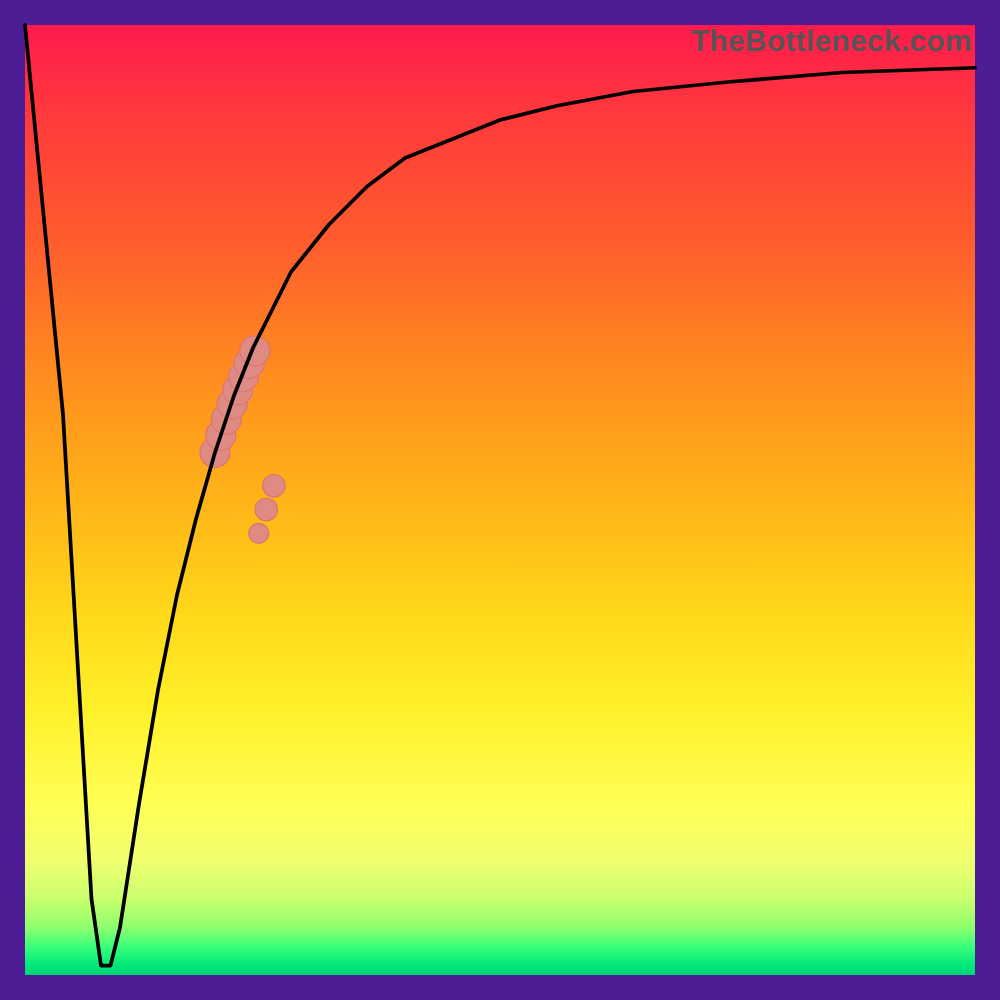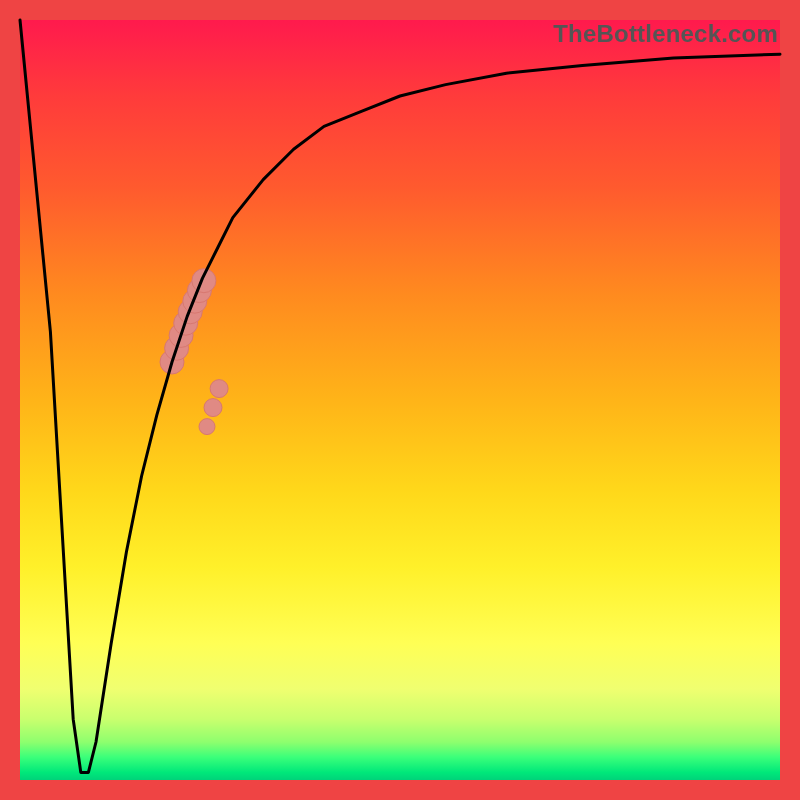--- a/index.html
+++ b/index.html
@@ -8,21 +8,21 @@
     width: 800px;
     height: 800px;
     overflow: hidden;
     font-family: Arial, Helvetica, sans-serif;
     background: #000;
   }
   .canvas {
     position: relative;
     width: 800px;
     height: 800px;
-    background: #ef4444;
+    background: #4c1d95;
   }
   .plot-area {
     position: absolute;
     left: 20px;
     top: 20px;
     width: 760px;
     height: 760px;
     background: linear-gradient(to bottom,
       #ff1a4d 0%,
       #ff3b3b 10%,

